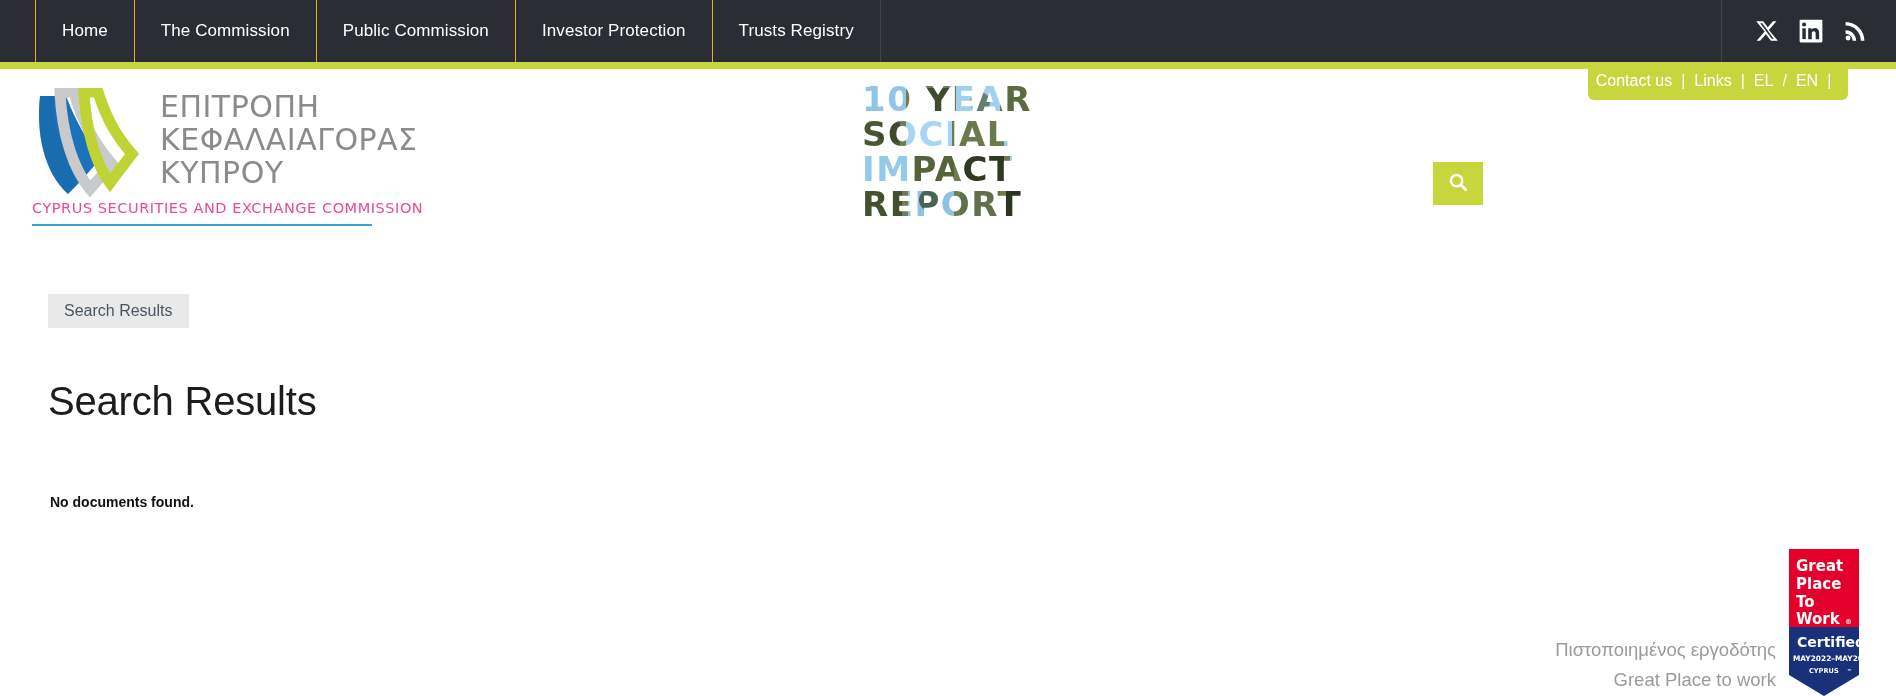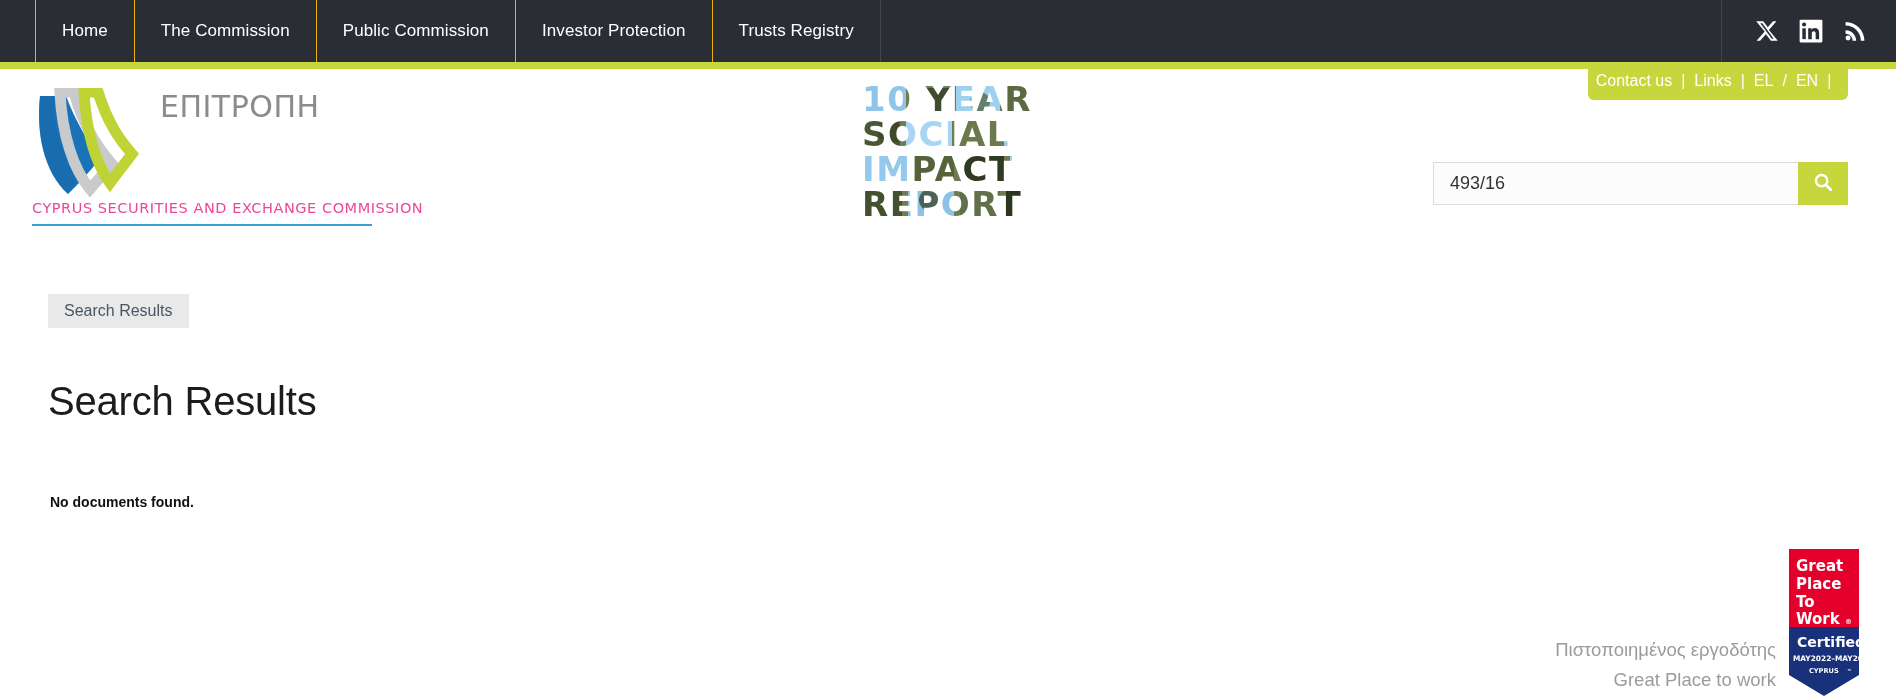--- a/index.html
+++ b/index.html
@@ -239,20 +239,22 @@
         <path d="M8 8 C4 46 12 84 36 106 C46 96 58 84 68 70 C56 54 44 34 34 8 Z" fill="#1a72b8"></path>
         <path d="M8 8 C4 46 12 84 36 106 C40 100 44 95 48 89 C30 66 20 38 22 8 Z" fill="#1668a8" opacity=".45"></path>
 
         <path d="M42 4 C52 40 66 60 80 76 C74 83 66 92 58 101 C42 82 30 48 28 4 Z" fill="none" stroke="#c9cacb" stroke-width="11" stroke-linejoin="miter"></path>
 
         <path d="M66 4 C76 36 88 52 100 66 C94 74 86 84 78 95 C64 76 54 44 52 4 Z" fill="none" stroke="#bfd334" stroke-width="11" stroke-linejoin="miter"></path>
       </svg>
     </div>
     <div class="logo-text">
       <div>ΕΠΙΤΡΟΠΗ</div>
+      <div>ΚΕΦΑΛΑΙΑΓΟΡΑΣ</div>
+      <div>ΚΥΠΡΟΥ</div>
     </div>
     <div class="logo-sub">CYPRUS SECURITIES AND EXCHANGE COMMISSION</div>
     <div class="logo-underline"></div>
   </div>
 
   <div class="banner">
     <svg width="240" height="138" viewBox="0 0 240 138" aria-hidden="true">
       <defs>
         <pattern id="texfill" width="240" height="138" patternUnits="userSpaceOnUse">
           <rect width="240" height="138" fill="#6f7c52"></rect>
@@ -286,21 +288,20 @@
       <g font-family="'DejaVu Sans', sans-serif" font-weight="bold" font-size="34" fill="url(#texfill)" letter-spacing="1.5">
         <text x="2" y="29">10 YEAR</text>
         <text x="2" y="64">SOCIAL</text>
         <text x="2" y="99">IMPACT</text>
         <text x="2" y="134">REPORT</text>
       </g>
     </svg>
   </div>
 
   <div class="search-wrap">
-    <input class="search-input" type="text" value="493/16" style="">
     <button class="search-btn">
       <span>
         <svg width="22" height="22" viewBox="0 0 24 24" aria-hidden="true">
           <circle cx="10.5" cy="10.5" r="6.2" fill="none" stroke="#ffffff" stroke-width="2.6"></circle>
           <line x1="15" y1="15" x2="20.5" y2="20.5" stroke="#ffffff" stroke-width="3" stroke-linecap="round"></line>
         </svg>
       </span>
     </button>
   </div>
 

